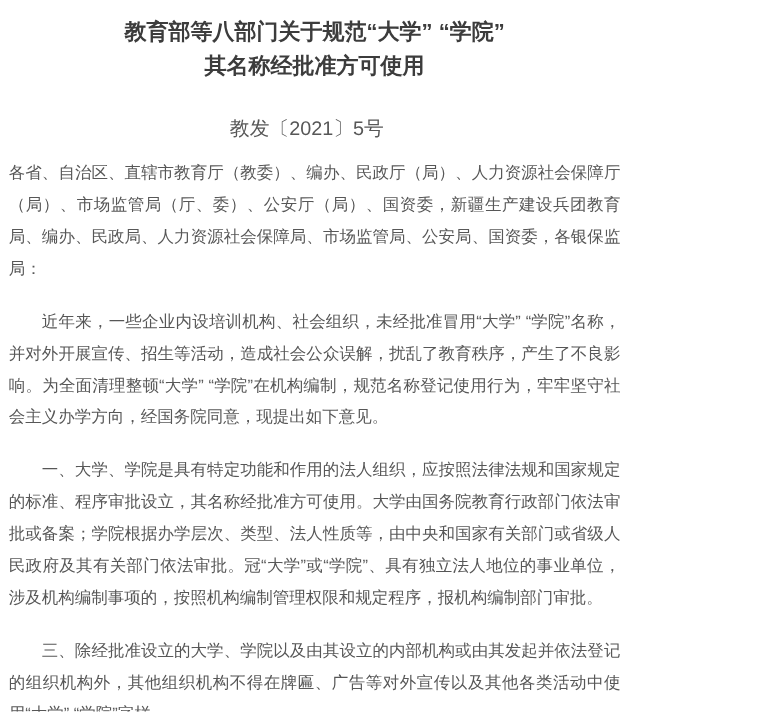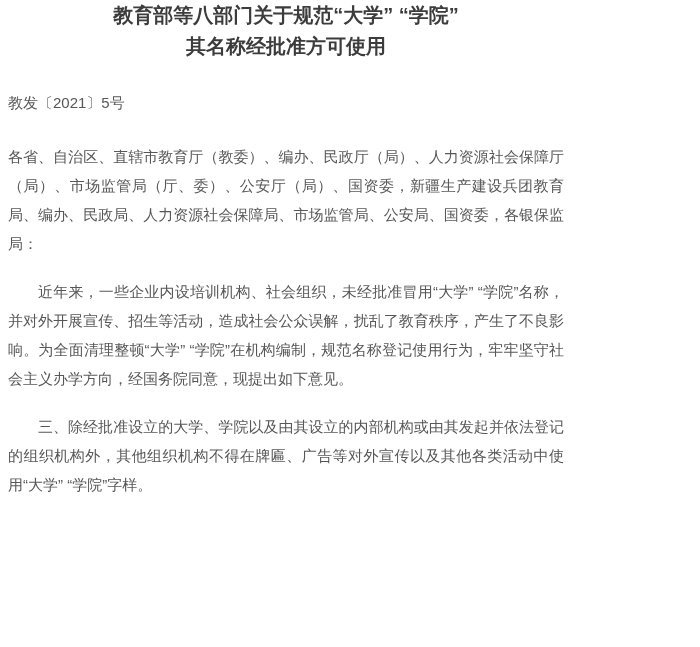--- a/index.html
+++ b/index.html
@@ -5,56 +5,56 @@
   html, body {
     margin: 0;
     padding: 0;
     background: #ffffff;
   }
   .page {
     position: relative;
     width: 572px;
     height: 647px;
     box-sizing: border-box;
-    padding: 0 8px 0 8px;
+    padding: 14px 8px 0 8px;
     background: #ffffff;
     overflow: hidden;
     font-family: "Liberation Sans", "DejaVu Sans", sans-serif;
   }
   .doc-title {
     margin: 0;
     padding: 0;
     text-align: center;
     font-size: 20px;
     line-height: 31px;
     font-weight: bold;
     color: #3c3c3c;
   }
   .doc-title .title-line {
     display: block;
   }
   .doc-number {
     margin-top: 31px;
     padding-right: 14px;
-    text-align: left;
-    font-size: 15px;
+    text-align: center;
+    font-size: 18px;
     line-height: 20px;
     color: #575757;
   }
   .para {
     margin: 19px 0 0 0;
     font-size: 15px;
     line-height: 29px;
     color: #575757;
     text-align: justify;
     text-justify: inter-ideograph;
     word-break: break-all;
   }
   .salutation {
-    margin-top: 29px;
+    margin-top: 16px;
     text-indent: 0;
   }
   .indent {
     text-indent: 2em;
   }
 </style>
 </head>
 <body>
 
 <div class="page">
@@ -63,17 +63,18 @@
     <span class="title-line">教育部等八部门关于规范“大学” “学院”</span>
     <span class="title-line">其名称经批准方可使用</span>
   </h1>
 
   <div class="doc-number">教发〔2021〕5号</div>
 
   <p class="para salutation">各省、自治区、直辖市教育厅（教委）、编办、民政厅（局）、人力资源社会保障厅（局）、市场监管局（厅、委）、公安厅（局）、国资委，新疆生产建设兵团教育局、编办、民政局、人力资源社会保障局、市场监管局、公安局、国资委，各银保监局：</p>
 
   <p class="para indent">近年来，一些企业内设培训机构、社会组织，未经批准冒用“大学” “学院”名称，并对外开展宣传、招生等活动，造成社会公众误解，扰乱了教育秩序，产生了不良影响。为全面清理整顿“大学” “学院”在机构编制，规范名称登记使用行为，牢牢坚守社会主义办学方向，经国务院同意，现提出如下意见。</p>
 
+  <p class="para indent">一、大学、学院是具有特定功能和作用的法人组织，应按照法律法规和国家规定的标准、程序审批设立，其名称经批准方可使用。大学由国务院教育行政部门依法审批或备案；学院根据办学层次、类型、法人性质等，由中央和国家有关部门或省级人民政府及其有关部门依法审批。冠“大学”或“学院”、具有独立法人地位的事业单位，涉及机构编制事项的，按照机构编制管理权限和规定程序，报机构编制部门审批。</p>
 
 
   <p class="para indent">三、除经批准设立的大学、学院以及由其设立的内部机构或由其发起并依法登记的组织机构外，其他组织机构不得在牌匾、广告等对外宣传以及其他各类活动中使用“大学” “学院”字样。</p>
 
 </div>
 
 </body></html>

